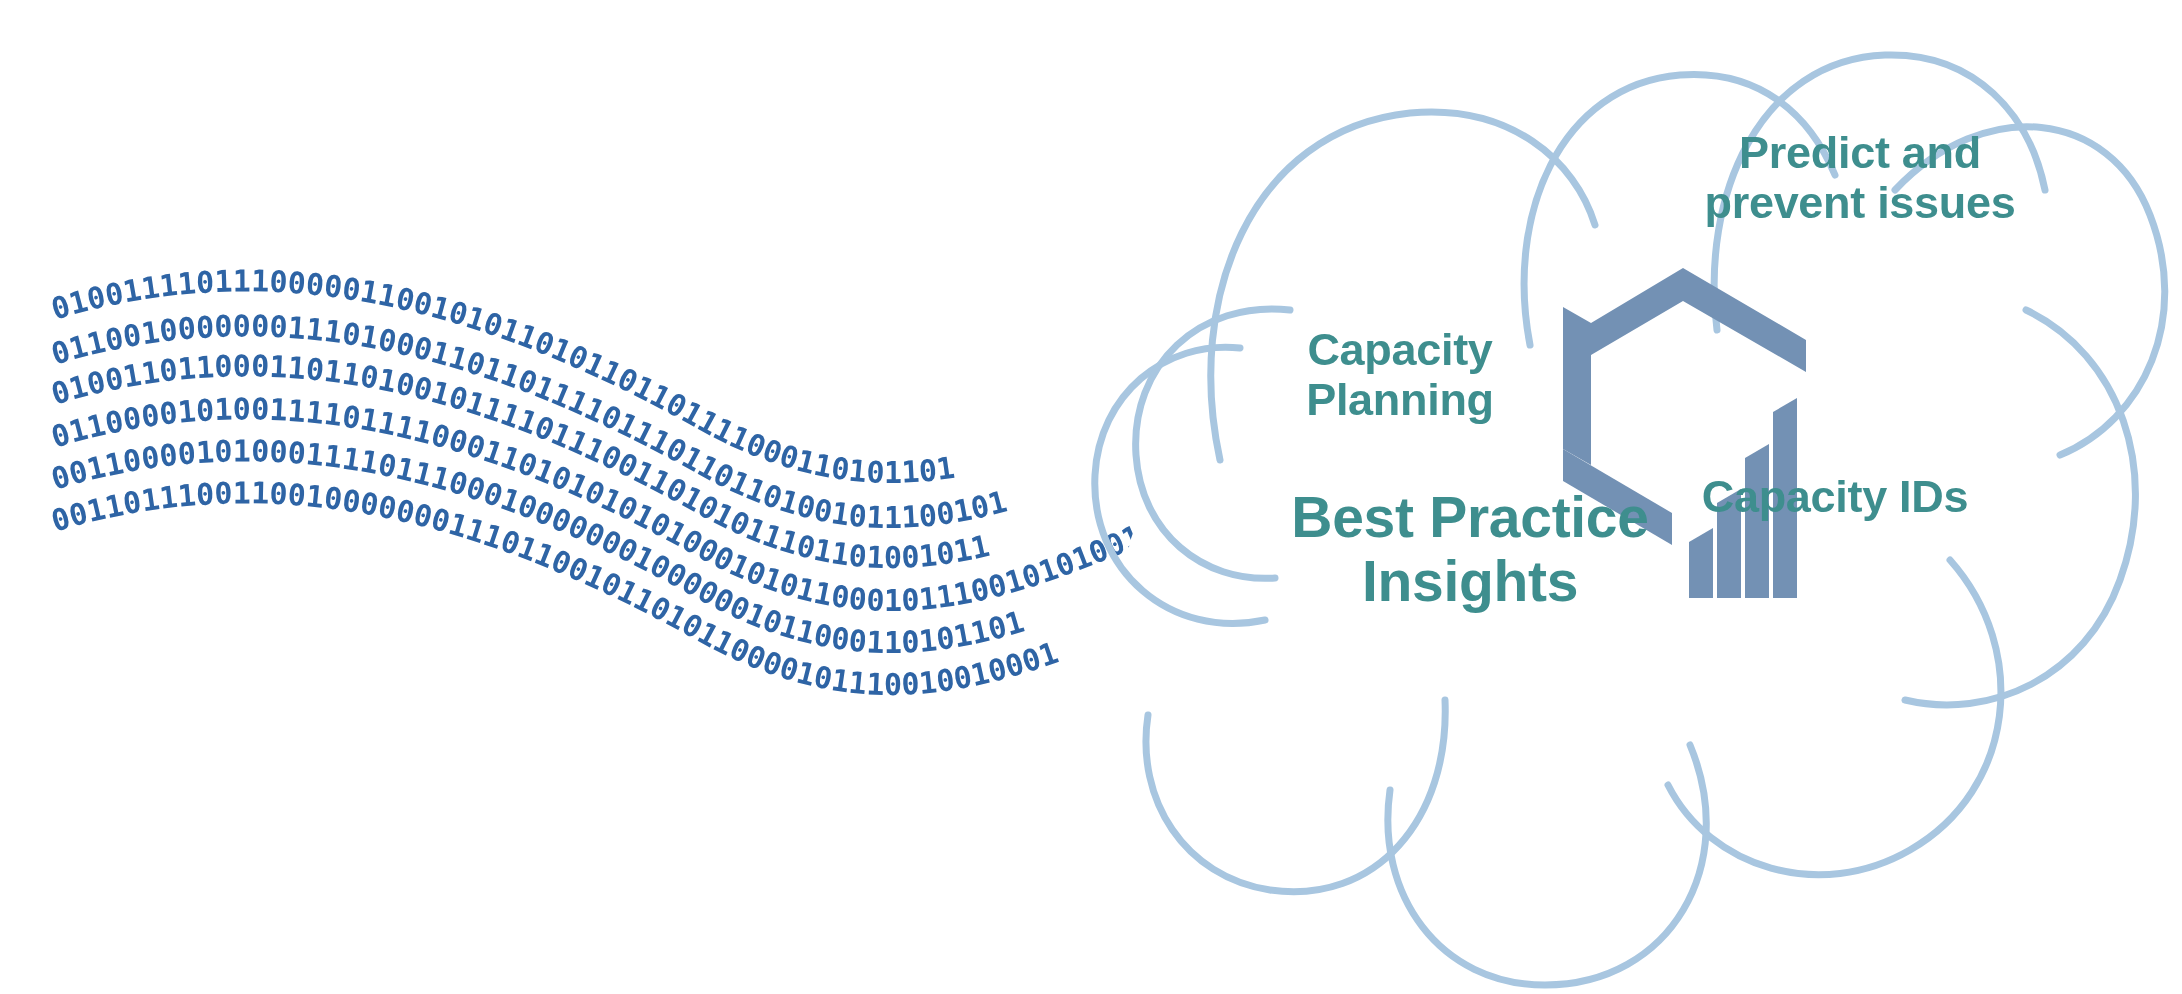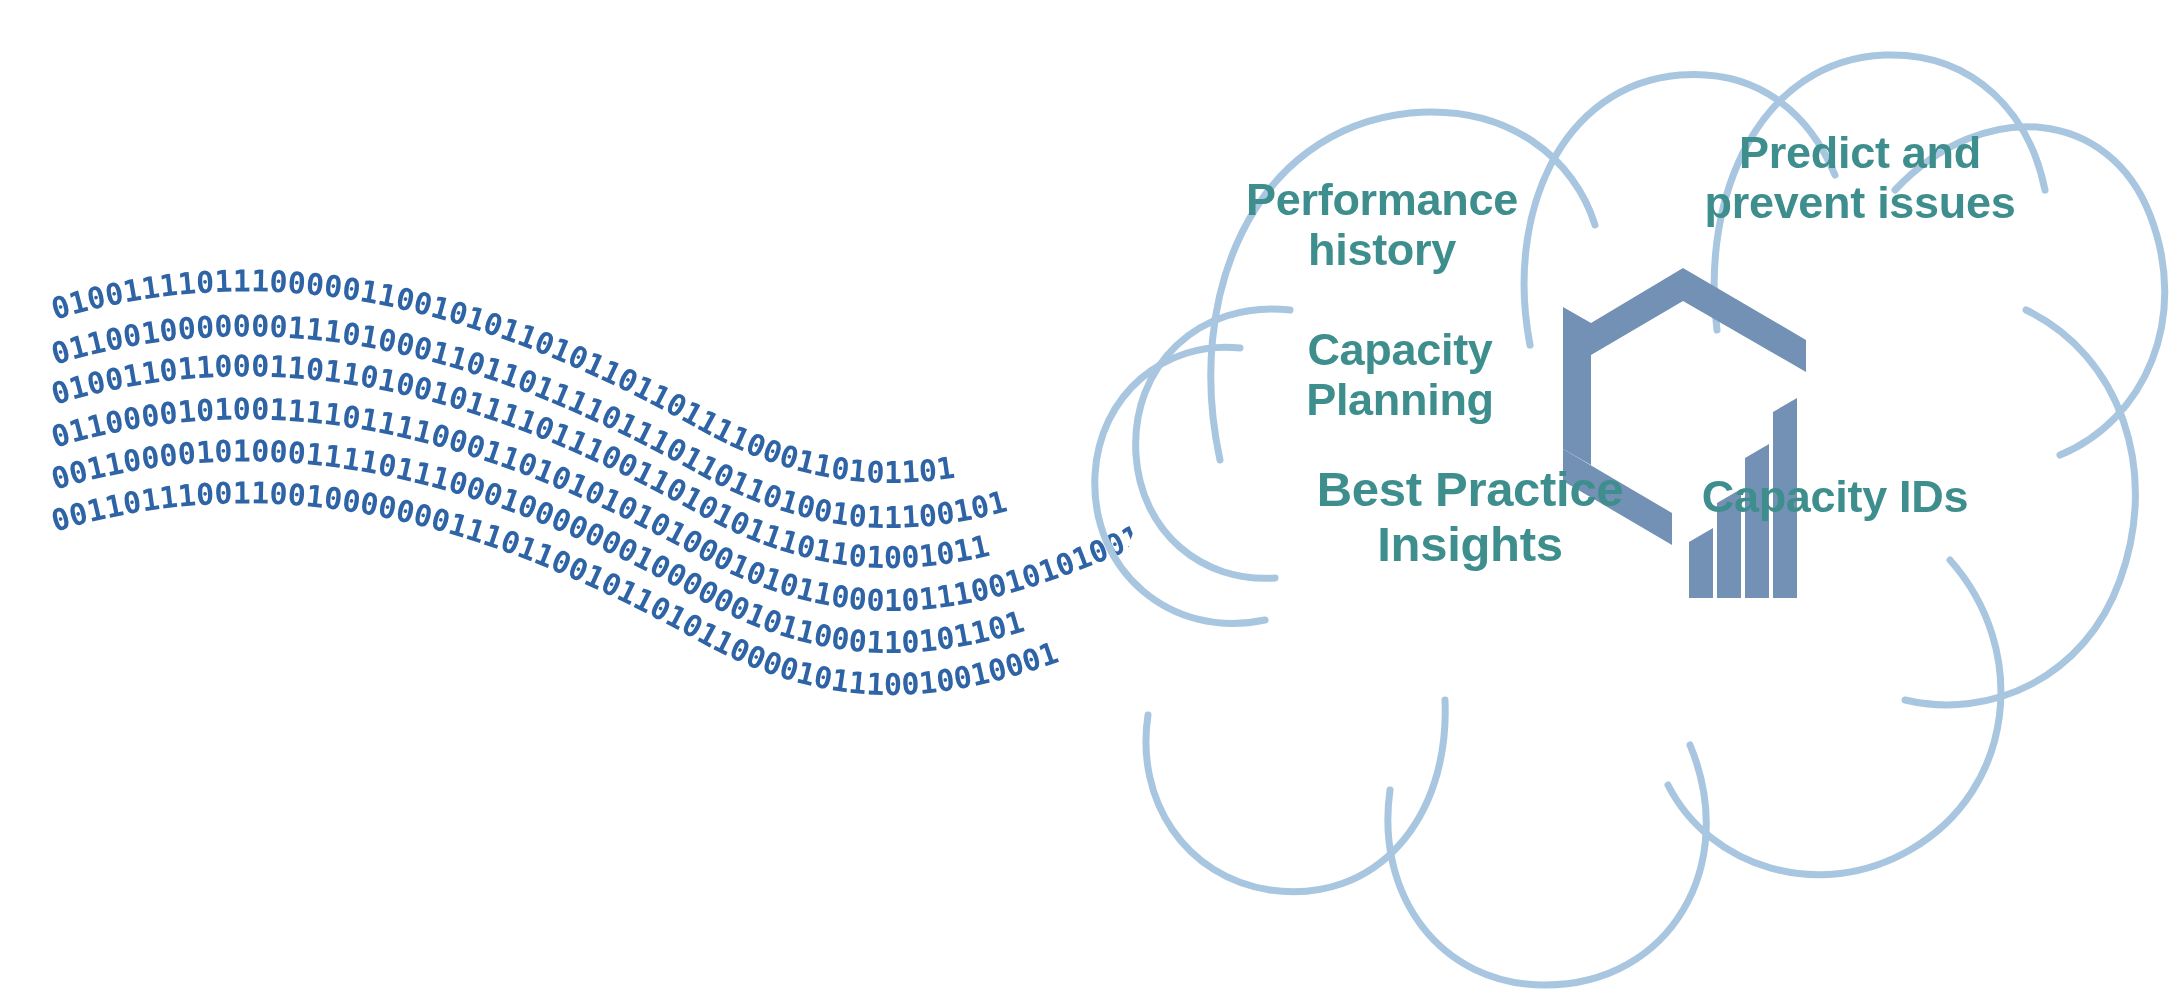--- a/index.html
+++ b/index.html
@@ -50,21 +50,21 @@
     font-weight: 700;
     text-align: center;
     line-height: 1.12;
     white-space: pre-line;
     letter-spacing: -0.3px;
   }
   .lbl-performance-history { left: 1232px; top: 175px; width: 300px; font-size: 45px; }
   .lbl-predict-prevent     { left: 1650px; top: 128px; width: 420px; font-size: 45px; }
   .lbl-capacity-planning   { left: 1250px; top: 325px; width: 300px; font-size: 45px; }
   .lbl-support-integration { left: 1760px; top: 293px; width: 380px; font-size: 45px; }
-  .lbl-best-practice       { left: 1280px; top: 462px; width: 380px; font-size: 49px; }
+  .lbl-best-practice       { left: 1280px; top: 486px; width: 380px; font-size: 57px; }
   .lbl-pattern-ids         { left: 1660px; top: 472px; width: 350px; font-size: 45px; }
 </style>
 </head>
 <body>
 
 <div id="stage">
 
   <svg class="layer" viewBox="0 0 2182 994" preserveAspectRatio="none">
     <defs>
 
@@ -184,22 +184,20 @@
                                   L 1672 513
                                   Z"></path>
 
       <path class="logo-shape" d="M 1689 542 L 1713 528 L 1713 598 L 1689 598 Z"></path>
       <path class="logo-shape" d="M 1717 503 L 1741 489 L 1741 598 L 1717 598 Z"></path>
       <path class="logo-shape" d="M 1745 458 L 1769 444 L 1769 598 L 1745 598 Z"></path>
       <path class="logo-shape" d="M 1773 412 L 1797 398 L 1797 598 L 1773 598 Z"></path>
     </g>
   </svg>
 
-  <div class="cloud-label lbl-performance-history">Performance
-history</div>
 
   <div class="cloud-label lbl-predict-prevent">Predict and
 prevent issues</div>
 
   <div class="cloud-label lbl-capacity-planning">Capacity
 Planning</div>
 
 
   <div class="cloud-label lbl-best-practice">Best Practice
 Insights</div>

